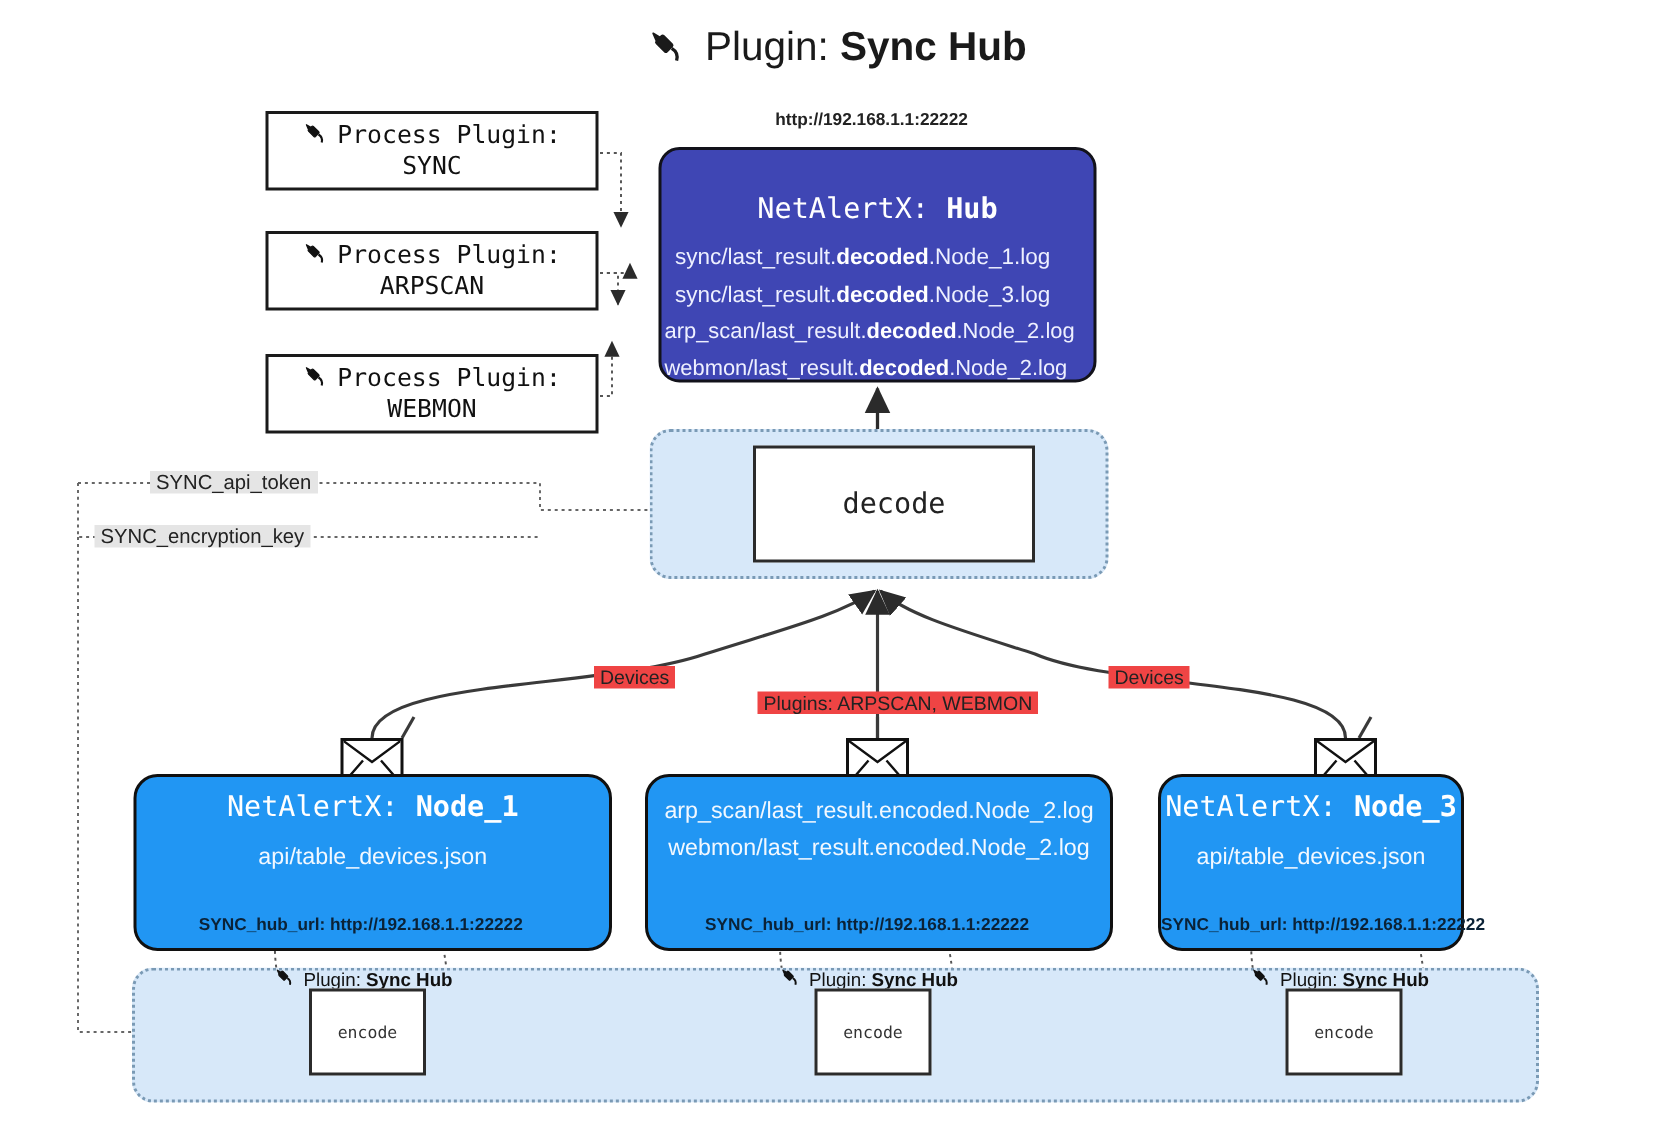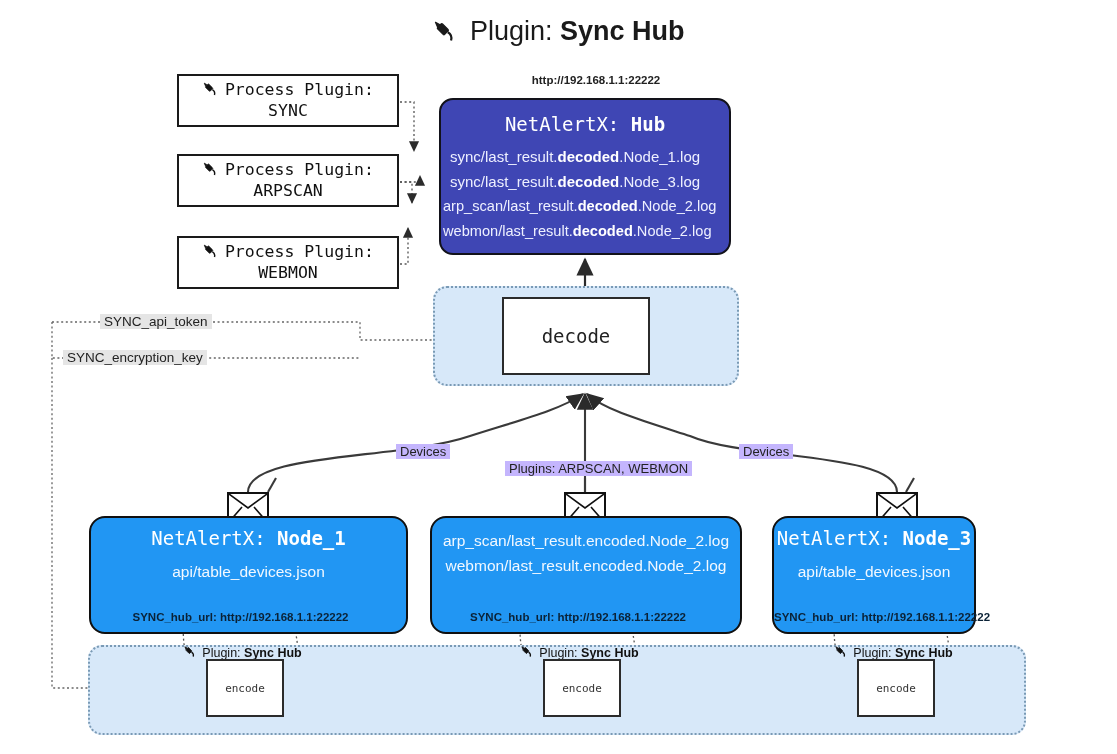--- a/index.html
+++ b/index.html
@@ -17,40 +17,40 @@
   
   .procbox{background:#ffffff;border:2px solid #1a1a1a;width:222px;height:53px;
            display:flex;align-items:center;justify-content:center;}
   .procbox .inner{font-family:"DejaVu Sans Mono","Liberation Mono",monospace;
            font-size:16.5px;line-height:1.25;text-align:center;color:#111;}
   .procbox .l1{white-space:nowrap;}
   .procbox .l2{display:block;}
   .procbox .plug{font-family:"DejaVu Sans",sans-serif;font-size:15px;margin-right:1px;}
 
   
-  #hub-url{left:450px;top:74px;width:292px;text-align:center;font-size:11.5px;color:#222;font-weight:600;}
+  #hub-url{left:435px;top:74px;width:292px;text-align:center;font-size:11.5px;color:#222;font-weight:600;}
   #hub{left:439px;top:98px;width:292px;height:157px;background:#3f46b4;
        border:2px solid #12121a;border-radius:14px;}
-  #hub .htitle{margin-top:13px;text-align:center;font-family:"DejaVu Sans Mono","Liberation Mono",monospace;
+  #hub .htitle{margin-top:28px;text-align:center;font-family:"DejaVu Sans Mono","Liberation Mono",monospace;
        font-size:19px;color:#ffffff;}
   #hub .htitle b{font-weight:bold;}
   #hub .logs{margin-top:9px;}
   #hub .logrow{color:#eef0ff;font-size:15px;line-height:25px;padding-left:9px;white-space:nowrap;}
   #hub .logrow b{font-weight:bold;color:#ffffff;}
   #hub .logrow.wide{padding-left:2px;font-size:14.6px;}
 
   
   #decodezone{left:433px;top:286px;width:306px;height:100px;background:#d7e8f9;
               border:2px dotted #7a9ab5;border-radius:14px;}
-  #decodebox{left:502px;top:297px;width:148px;height:78px;background:#ffffff;
+  #decodebox{left:502px;top:297px;width:188px;height:78px;background:#ffffff;
              border:2px solid #2b2b2b;display:flex;align-items:center;justify-content:center;
              font-family:"DejaVu Sans Mono","Liberation Mono",monospace;font-size:19px;color:#222;}
 
   
-  .elabel{font-size:13px;color:#222;background:#c4b5fd;padding:0 4px;white-space:nowrap;}
+  .elabel{font-size:13px;color:#222;background:#ef4444;padding:0 4px;white-space:nowrap;}
 
   
   .node{height:118px;background:#2196f3;border:2px solid #101010;border-radius:16px;}
   .node .ntitle{margin-top:9px;text-align:center;font-family:"DejaVu Sans Mono","Liberation Mono",monospace;
        font-size:19px;color:#ffffff;}
   .node .ntitle b{font-weight:bold;}
   .node .nlines{margin-top:10px;text-align:center;}
   .node .nline{font-size:15.5px;color:#f2f8ff;line-height:25px;white-space:nowrap;}
   .node .nurl{position:absolute;left:0;right:16px;bottom:9px;text-align:center;
        font-size:11.5px;color:#0b2236;font-weight:600;white-space:nowrap;}

